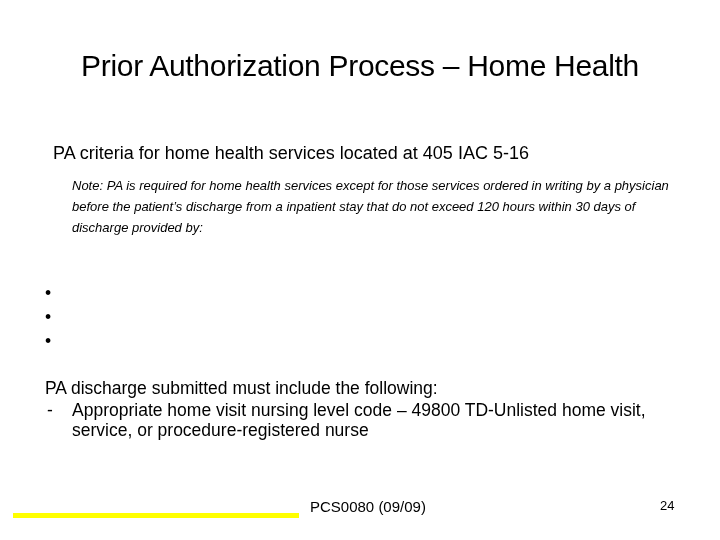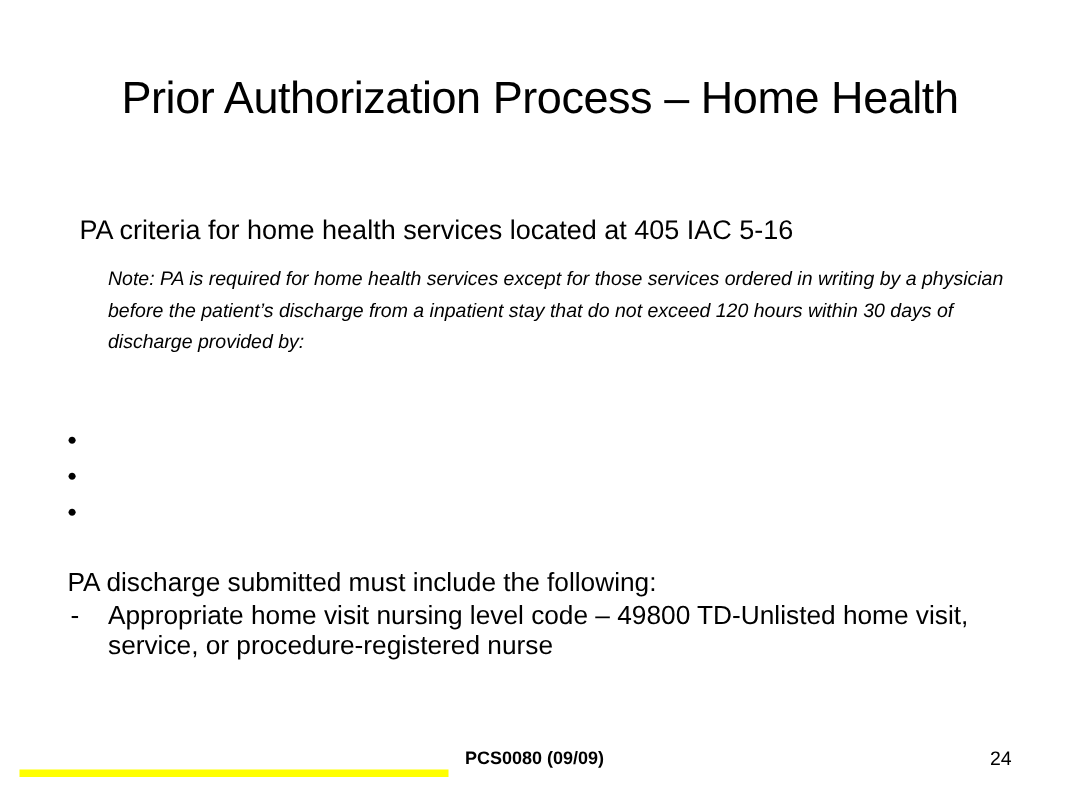--- a/index.html
+++ b/index.html
@@ -29,21 +29,21 @@
   }
   .req-item {
     position: absolute; top: 400px; left: 45px; width: 620px; font-size: 17.5px; line-height: 20px;
     display: flex;
   }
   .req-item .dash { width: 27px; flex: none; padding-left: 2px; box-sizing: border-box; }
   .yellow-bar {
     position: absolute; left: 13px; top: 513px; width: 286px; height: 5px; background: #ffff00;
   }
   .footer-code {
-    position: absolute; top: 498px; left: 310px; font-size: 12px; font-weight: bold;
+    position: absolute; top: 498px; left: 310px; font-size: 15px;
   }
   .page-num {
     position: absolute; top: 498px; left: 660px; font-size: 13px;
   }
 </style>
 </head>
 <body>
 
 <div>
   <div class="title">Prior Authorization Process – Home Health</div>

